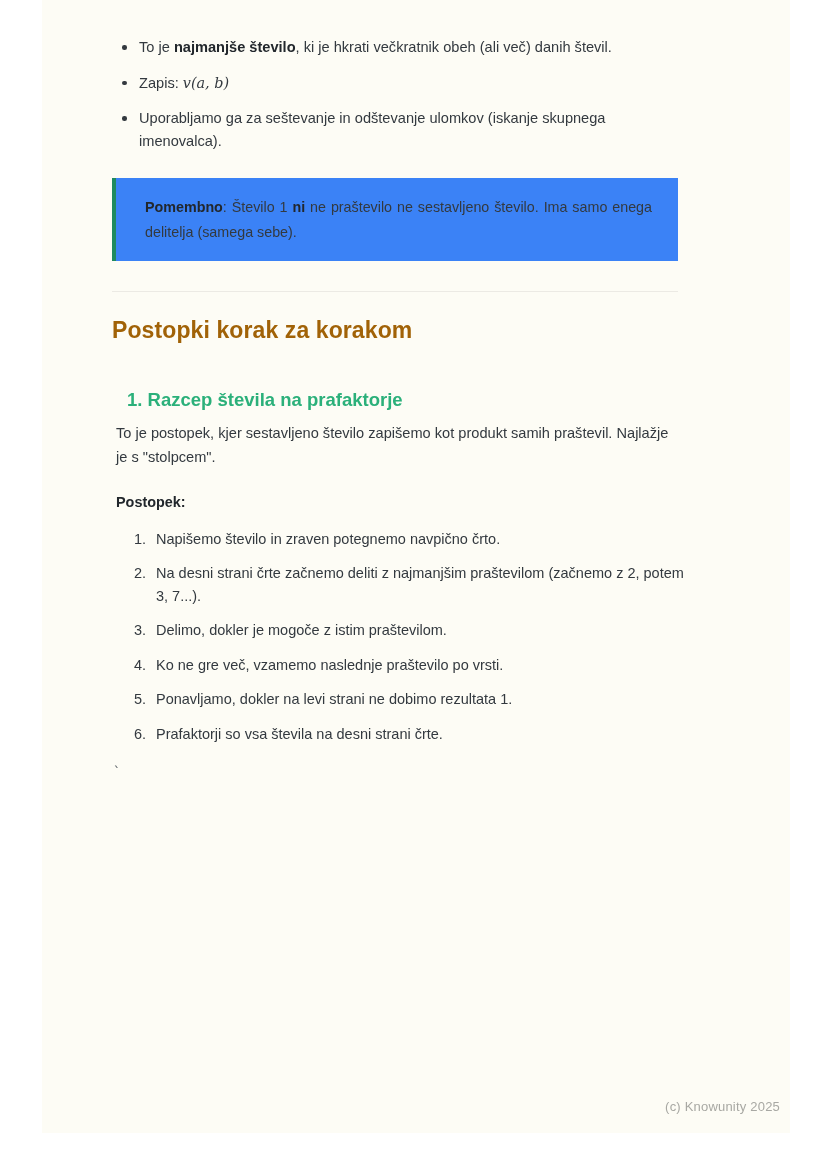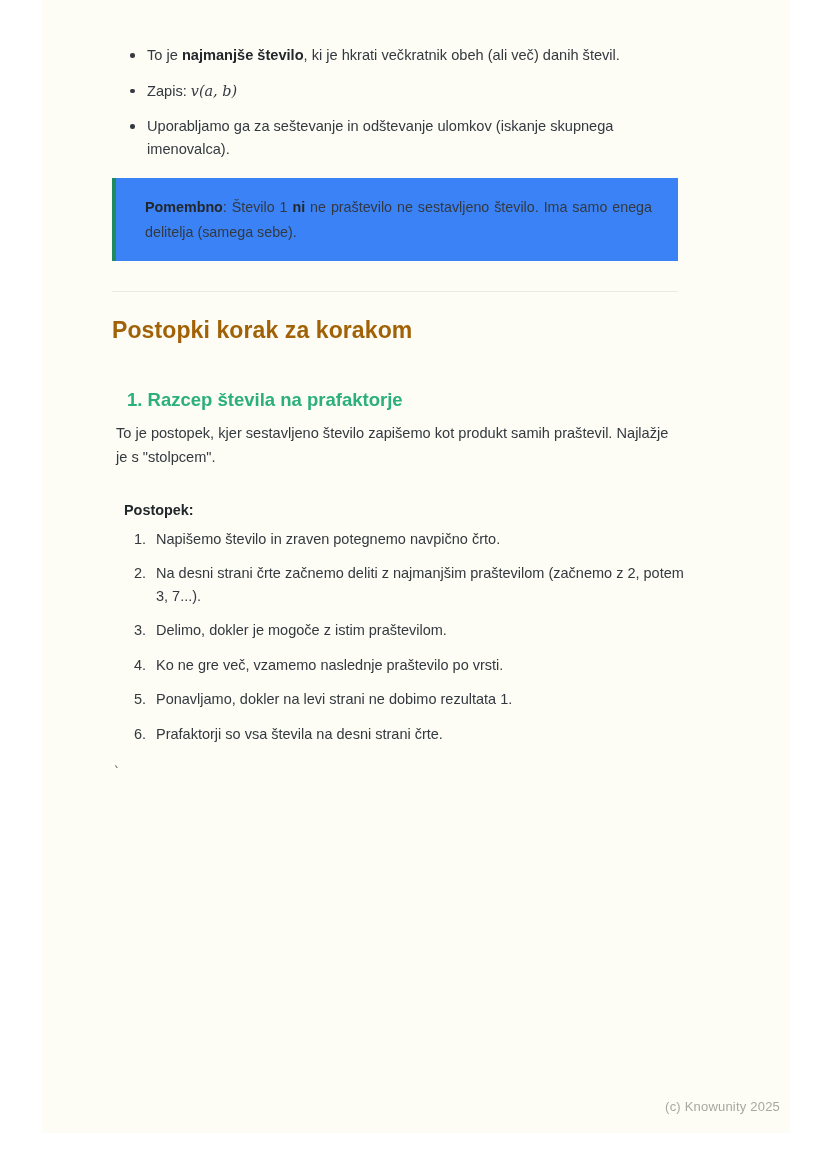--- a/index.html
+++ b/index.html
@@ -29,21 +29,21 @@
   .content {
     position: absolute;
     left: 70px;
     top: 0;
     width: 566px;
   }
 
   
   ul.bullets {
     list-style: none;
-    margin: 8px;
+    margin: 0;
     padding: 0;
   }
   ul.bullets > li {
     position: relative;
     padding-left: 27px;
     color: #33393f;
     font-size: 14.6px;
     line-height: 1.55;
     margin-bottom: 13px;
   }
@@ -105,21 +105,21 @@
     font-weight: 700;
   }
 
   p.body {
     margin: 4px;
     color: #33393f;
     font-size: 14.6px;
     line-height: 1.62;
   }
   p.lead-bold {
-    margin: 12px;
+    margin: 4px;
     color: #22272c;
     font-size: 14.4px;
     font-weight: 700;
   }
 
   
   ol.steps {
     list-style: none;
     margin: 0;
     padding: 0;

